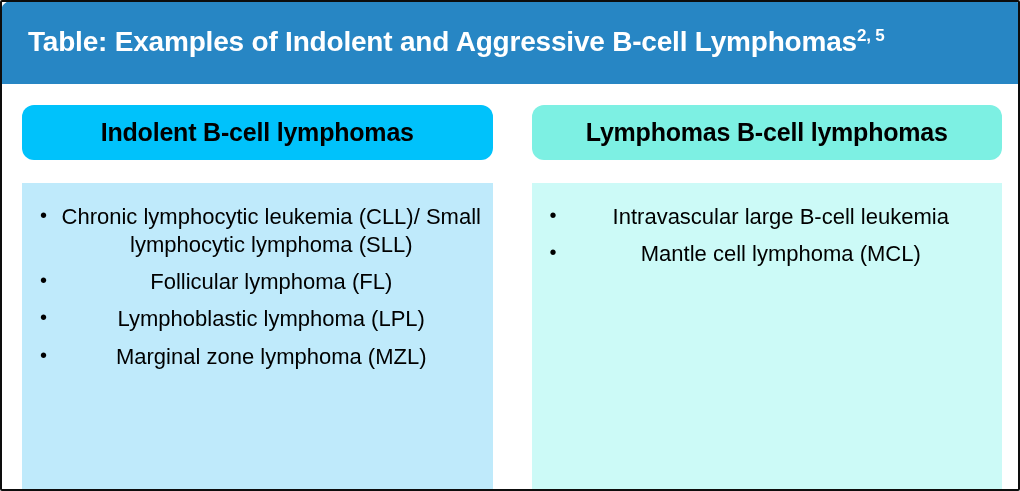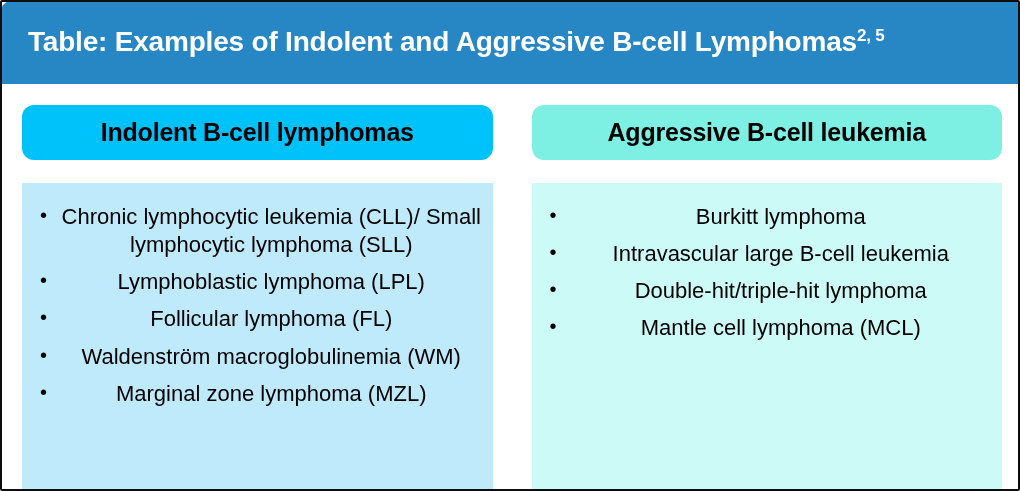--- a/index.html
+++ b/index.html
@@ -127,36 +127,33 @@
 
   <div class="columns">
 
     <div class="col">
       <div class="col-header indolent">
         <span class="col-header-text">Indolent B-cell lymphomas</span>
       </div>
       <div class="col-body indolent">
         <ul class="items">
           <li>Chronic lymphocytic leukemia (CLL)/ Small lymphocytic lymphoma (SLL)</li>
+          <li>Follicular lymphoma (FL)</li>
           <li>Lymphoblastic lymphoma (LPL)</li>
-          <li>Follicular lymphoma (FL)</li>
-          <li>Waldenström macroglobulinemia (WM)</li>
           <li>Marginal zone lymphoma (MZL)</li>
         </ul>
       </div>
     </div>
 
     <div class="col">
       <div class="col-header aggressive">
-        <span class="col-header-text">Aggressive B-cell leukemia</span>
+        <span class="col-header-text">Lymphomas B-cell lymphomas</span>
       </div>
       <div class="col-body aggressive">
         <ul class="items">
-          <li>Burkitt lymphoma</li>
           <li>Intravascular large B-cell leukemia</li>
-          <li>Double-hit/triple-hit lymphoma</li>
           <li>Mantle cell lymphoma (MCL)</li>
         </ul>
       </div>
     </div>
 
   </div>
 </div>
 
 </body></html>

